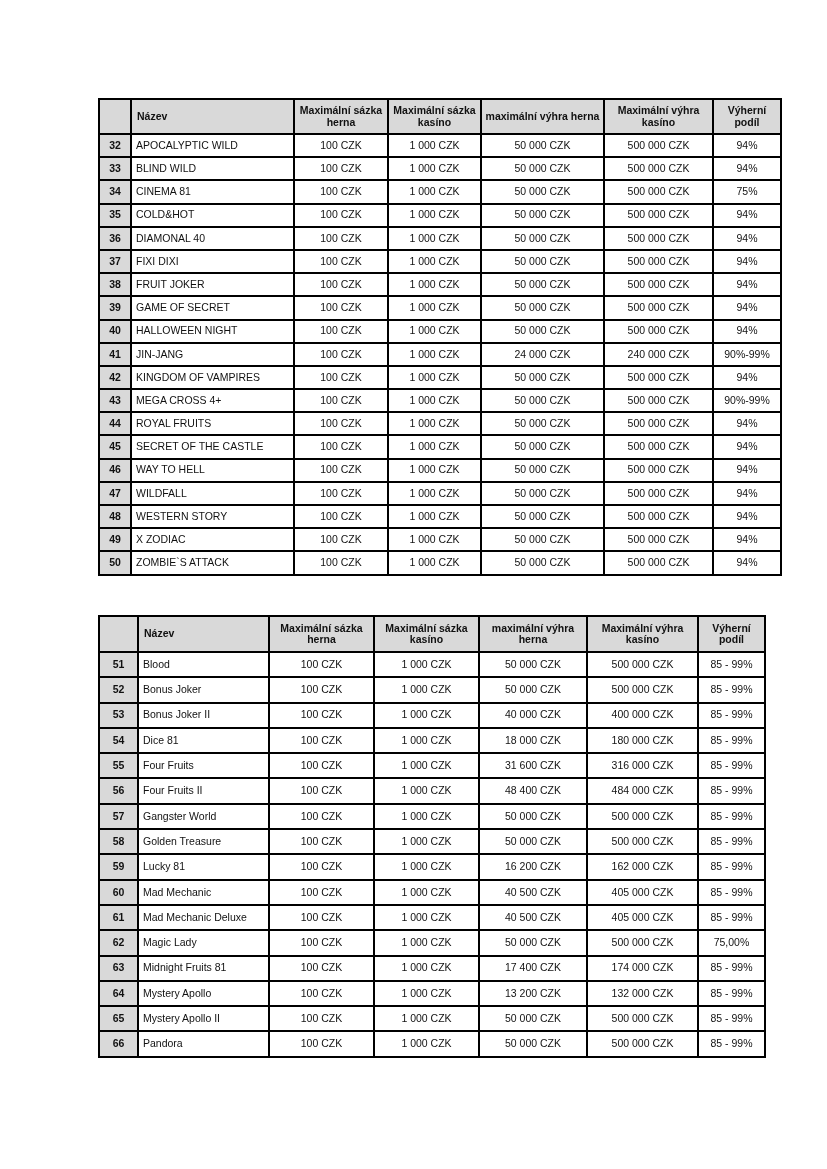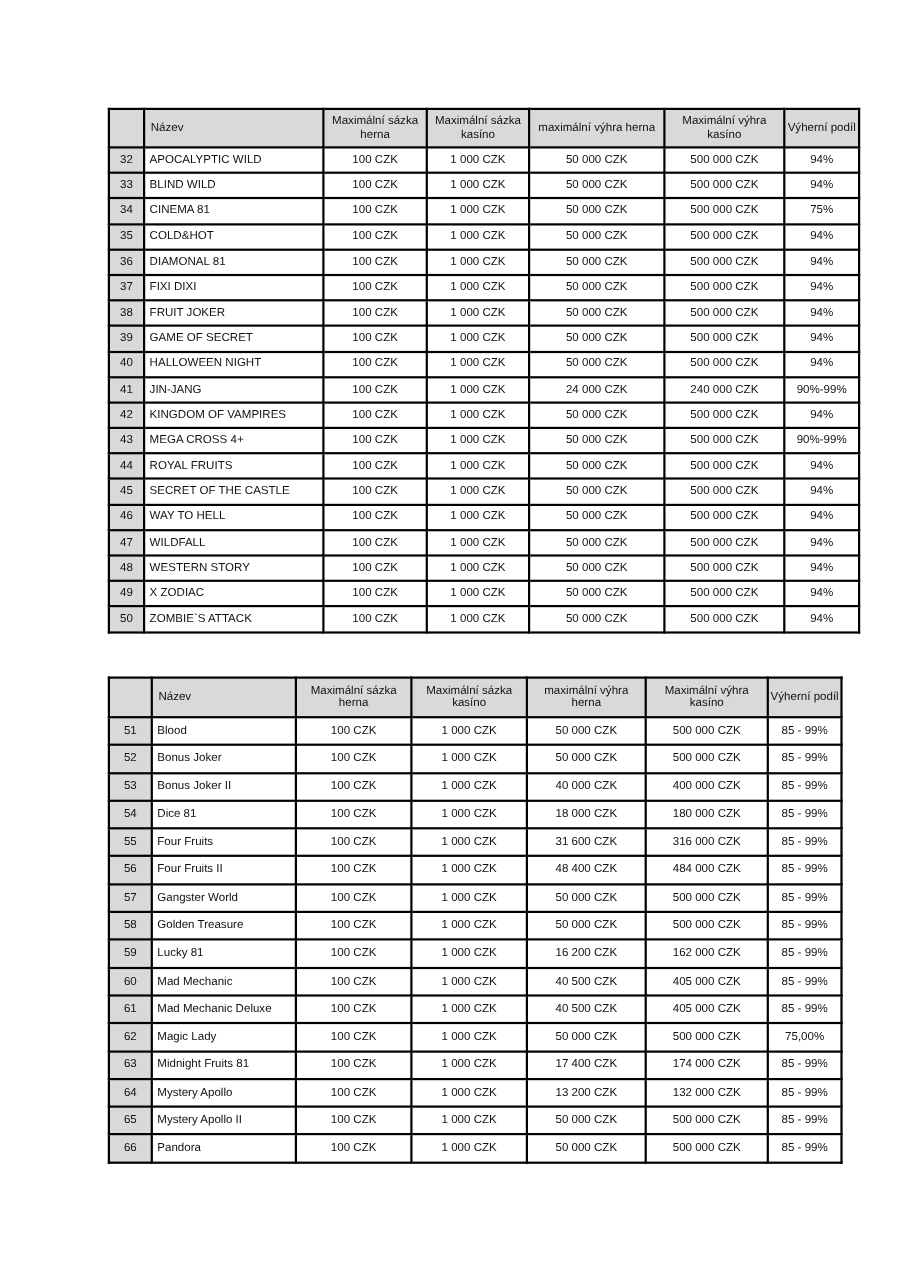--- a/index.html
+++ b/index.html
@@ -1,22 +1,22 @@
 <!DOCTYPE html>
 <html><head>
 <meta charset="utf-8">
 <style>
   html, body { margin: 0; padding: 0; background: #ffffff; }
   body { width: 827px; height: 1169px; position: relative; overflow: hidden;
          font-family: "Liberation Sans", "DejaVu Sans", sans-serif; color: #111; }
   table { border-collapse: collapse; position: absolute; table-layout: fixed; }
   td, th { border: 2px solid #000; padding: 0; text-align: center; font-size: 10.5px; line-height: 11.5px; }
-  th { background: #d9d9d9; font-weight: normal; margin-top: 16px; }
+  th { background: #d9d9d9; font-weight: bold; margin-top: 16px; }
   th.name-h { text-align: left; padding-left: 5px; }
-  td.num { background: #d9d9d9; font-weight: normal; }
+  td.num { background: #d9d9d9; font-weight: bold; }
   td.name { text-align: left; padding-left: 4px; font-weight: normal; white-space: nowrap; overflow: hidden; }
   #t1 { left: 98px; top: 98px; width: 682px; }
   #t1 th { height: 33px; }
   #t1 td { height: 21.2px; }
   #t2 { left: 98px; top: 615px; width: 666px; }
   #t2 th { height: 34px; }
   #t2 td { height: 23.3px; }
 </style>
 </head>
 <body>
@@ -74,21 +74,21 @@
         <td class="num">35</td>
         <td class="name">COLD&amp;HOT</td>
         <td>100 CZK</td>
         <td>1 000 CZK</td>
         <td>50 000 CZK</td>
         <td>500 000 CZK</td>
         <td>94%</td>
       </tr>
       <tr>
         <td class="num">36</td>
-        <td class="name">DIAMONAL 81</td>
+        <td class="name">DIAMONAL 40</td>
         <td>100 CZK</td>
         <td>1 000 CZK</td>
         <td>50 000 CZK</td>
         <td>500 000 CZK</td>
         <td>94%</td>
       </tr>
       <tr>
         <td class="num">37</td>
         <td class="name">FIXI DIXI</td>
         <td>100 CZK</td>

